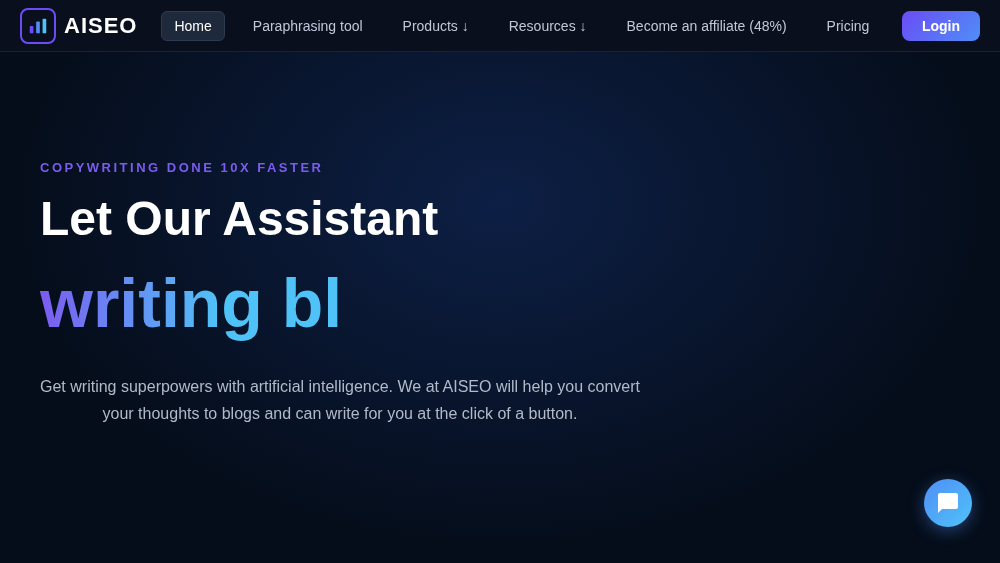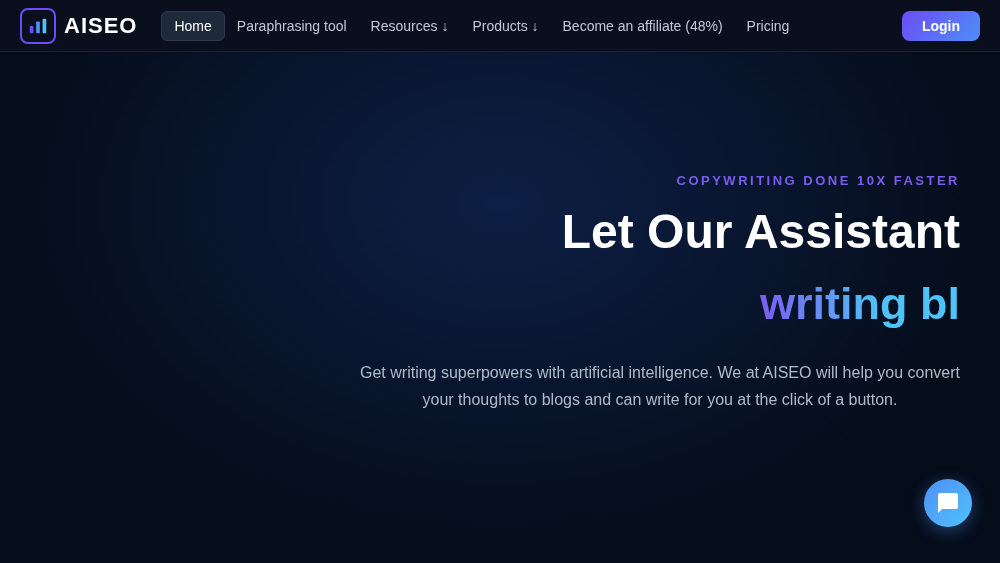--- a/index.html
+++ b/index.html
@@ -51,21 +51,21 @@
     .logo-text {
       font-size: 22px;
       font-weight: 700;
       color: #ffffff;
       letter-spacing: 1px;
     }
 
     .nav-links {
       display: flex;
       align-items: center;
-      gap: 0;
+      gap: 16px;
       flex: 1;
     }
 
     .nav-item {
       padding: 6px 12px;
       font-size: 14px;
       color: #c0c8d8;
       cursor: pointer;
       border-radius: 6px;
       white-space: nowrap;
@@ -94,21 +94,21 @@
       cursor: pointer;
     }
 
     
     .hero {
       background: radial-gradient(ellipse at 50% 30%, #0d1f45 0%, #050d1a 70%);
       width: 100%;
       height: calc(563px - 60px);
       display: flex;
       flex-direction: column;
-      align-items: flex-end;
+      align-items: flex-start;
       justify-content: center;
       text-align: center;
       padding: 20px 40px 40px;
       position: relative;
     }
 
     .hero-tagline {
       font-size: 13px;
       font-weight: 700;
       letter-spacing: 2.5px;
@@ -119,21 +119,21 @@
 
     .hero-title {
       font-size: 48px;
       font-weight: 800;
       color: #ffffff;
       line-height: 1.1;
       margin-bottom: 18px;
     }
 
     .hero-animated {
-      font-size: 45px;
+      font-size: 68px;
       font-weight: 800;
       line-height: 1.2;
       background: linear-gradient(90deg, #7b5cf0 0%, #4fc3f7 60%);
       -webkit-background-clip: text;
       -webkit-text-fill-color: transparent;
       background-clip: text;
       margin-bottom: 28px;
     }
 
     .hero-description {
@@ -176,22 +176,22 @@
         <rect x="10" y="7" width="4" height="13" rx="1" fill="#4f8ef7"></rect>
         <rect x="17" y="4" width="4" height="16" rx="1" fill="#4fc3f7"></rect>
       </svg>
     </div>
     <span class="logo-text">AISEO</span>
   </div>
 
   <div class="nav-links">
     <div class="nav-item active">Home</div>
     <div class="nav-item">Paraphrasing tool</div>
+    <div class="nav-item">Products ↓</div>
     <div class="nav-item">Resources ↓</div>
-    <div class="nav-item">Products ↓</div>
     <div class="nav-item">Become an affiliate (48%)</div>
     <div class="nav-item">Pricing</div>
   </div>
 
   <div class="nav-right">
     <button class="login-btn">Login</button>
 
   </div>
 </nav>
 

